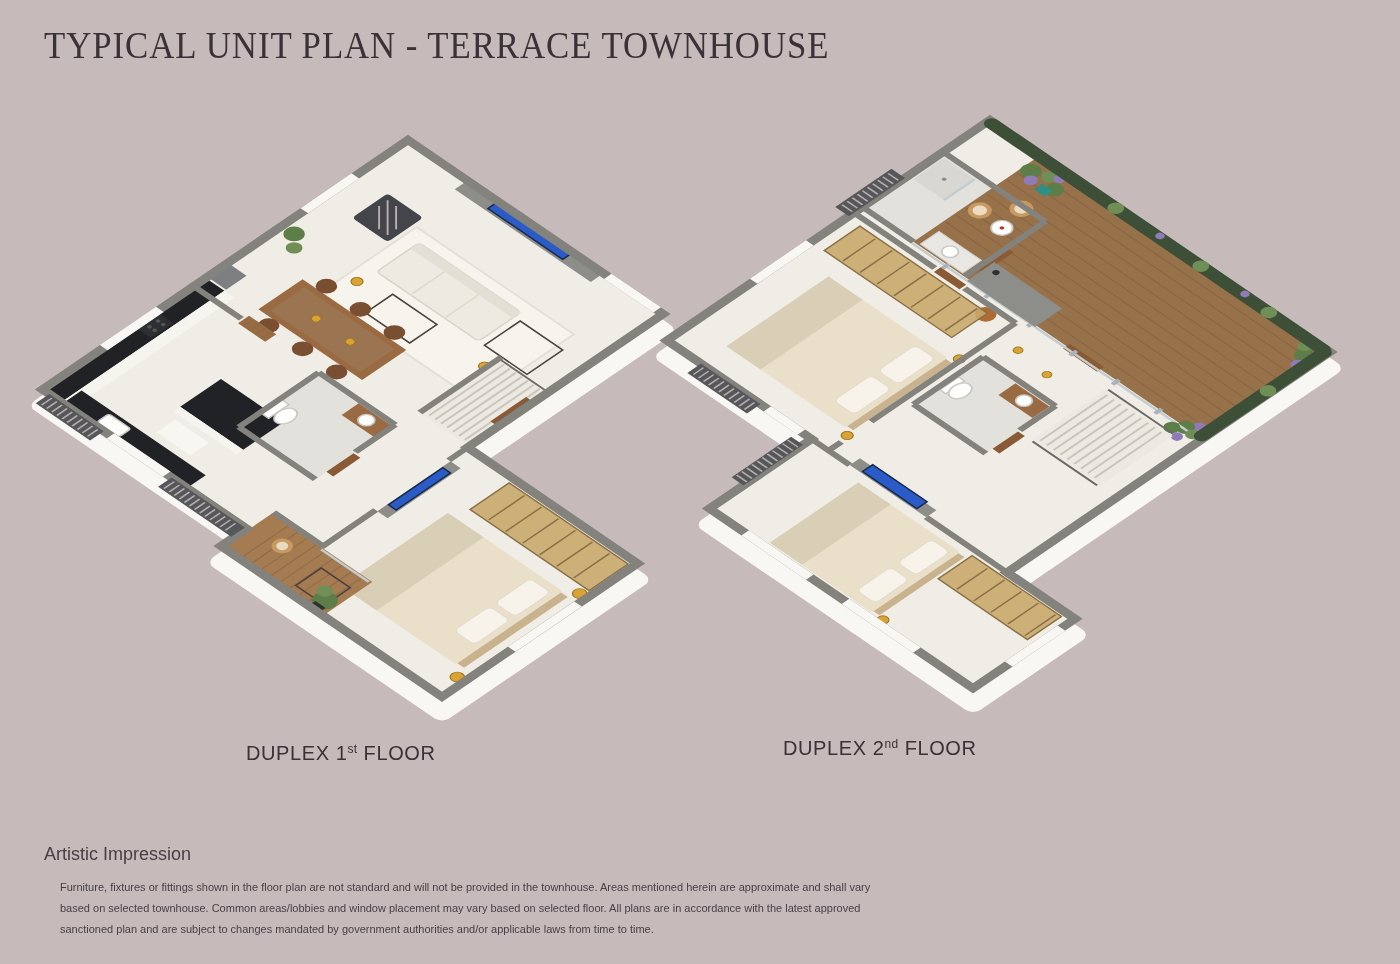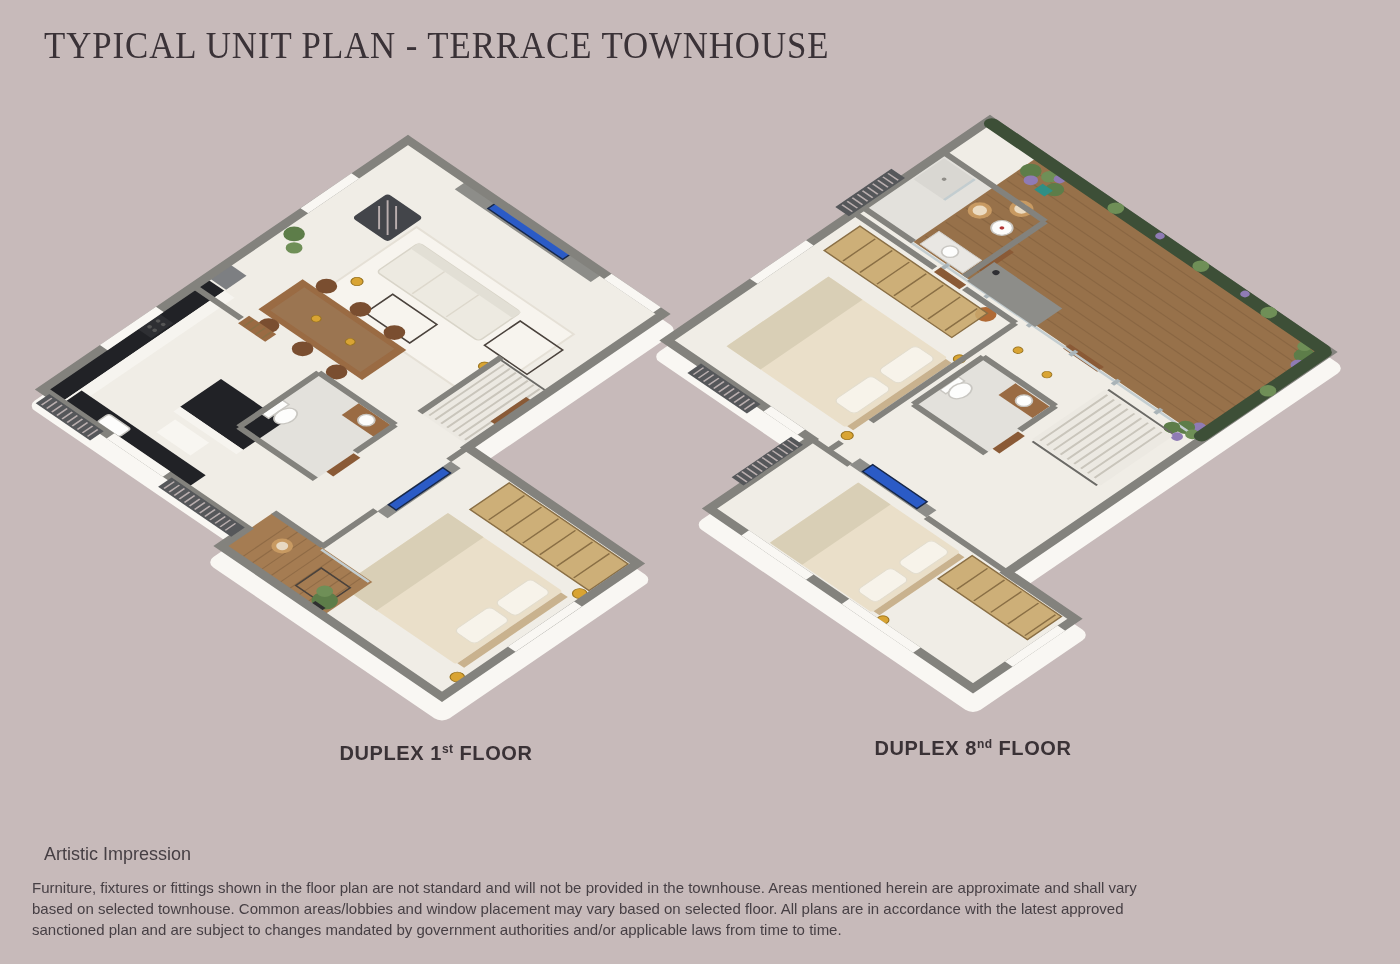--- a/index.html
+++ b/index.html
@@ -20,29 +20,29 @@
   .page-title{
     position:absolute;left:44px;top:24px;margin:0;
     font-family:"Liberation Serif", serif;font-weight:500;
     font-size:37px;letter-spacing:1px;color:var(--title-text);
     transform:scaleX(.94);transform-origin:left top;white-space:nowrap;
   }
   .plan-svg{position:absolute;}
   #plan1-svg{left:8px;top:106px;}
   #plan2-svg{left:585px;top:90px;}
   .plan-label{
-    position:absolute;text-align:center;font-size:20px;letter-spacing:.6px;
-    color:var(--label-text);font-weight:700;white-space:nowrap;
+    position:absolute;font-size:20px;letter-spacing:.6px;
+    color:var(--label-text);font-weight:400;white-space:nowrap;
   }
   #plan1-label{left:246px;width:380px;top:742px;}
   #plan2-label{left:783px;width:380px;top:737px;}
   .ord{font-size:12px;position:relative;top:-7px;letter-spacing:.3px;}
   .artistic{position:absolute;left:44px;top:844px;font-size:18px;color:var(--body-text);}
   .disclaimer{
-    position:absolute;left:32px;top:877px;width:1330px;font-size:15px;
+    position:absolute;left:60px;top:877px;width:1330px;font-size:11px;
     line-height:21px;color:var(--body-text);white-space:pre-line;
   }
   
   .slab{fill:var(--slab-white);stroke:var(--slab-white);stroke-width:18;stroke-linejoin:round;}
   .floor{fill:var(--floor-cream);}
   .tile{fill:var(--tile-gray);}
   .wall-ext{fill:none;stroke:var(--wall-gray);stroke-width:9;stroke-linejoin:miter;}
   .wall-int{fill:none;stroke:var(--wall-gray);stroke-width:6;}
   .winseg{fill:none;stroke:var(--slab-white);stroke-width:9;}
   .wood{fill:var(--balcony-wood);}
@@ -334,19 +334,19 @@
       <rect class="louver" x="156" y="390" width="14" height="70"></rect>
       <path class="louverline" d="M157 395 H169 M157 401 H169 M157 407 H169 M157 413 H169 M157 419 H169 M157 425 H169 M157 431 H169 M157 437 H169 M157 443 H169 M157 449 H169 M157 455 H169"></path>
     </g>
   </g>
 </svg>
 
 <div id="plan1-label" class="plan-label">
   <span>DUPLEX 1</span><span class="ord">st</span><span> FLOOR</span>
 </div>
 <div id="plan2-label" class="plan-label">
-  <span>DUPLEX 8</span><span class="ord">nd</span><span> FLOOR</span>
+  <span>DUPLEX 2</span><span class="ord">nd</span><span> FLOOR</span>
 </div>
 
 <div class="artistic">Artistic Impression</div>
 <div class="disclaimer">Furniture, fixtures or fittings shown in the floor plan are not standard and will not be provided in the townhouse. Areas mentioned herein are approximate and shall vary
 based on selected townhouse. Common areas/lobbies and window placement may vary based on selected floor. All plans are in accordance with the latest approved
 sanctioned plan and are subject to changes mandated by government authorities and/or applicable laws from time to time.</div>
 
 </body></html>

